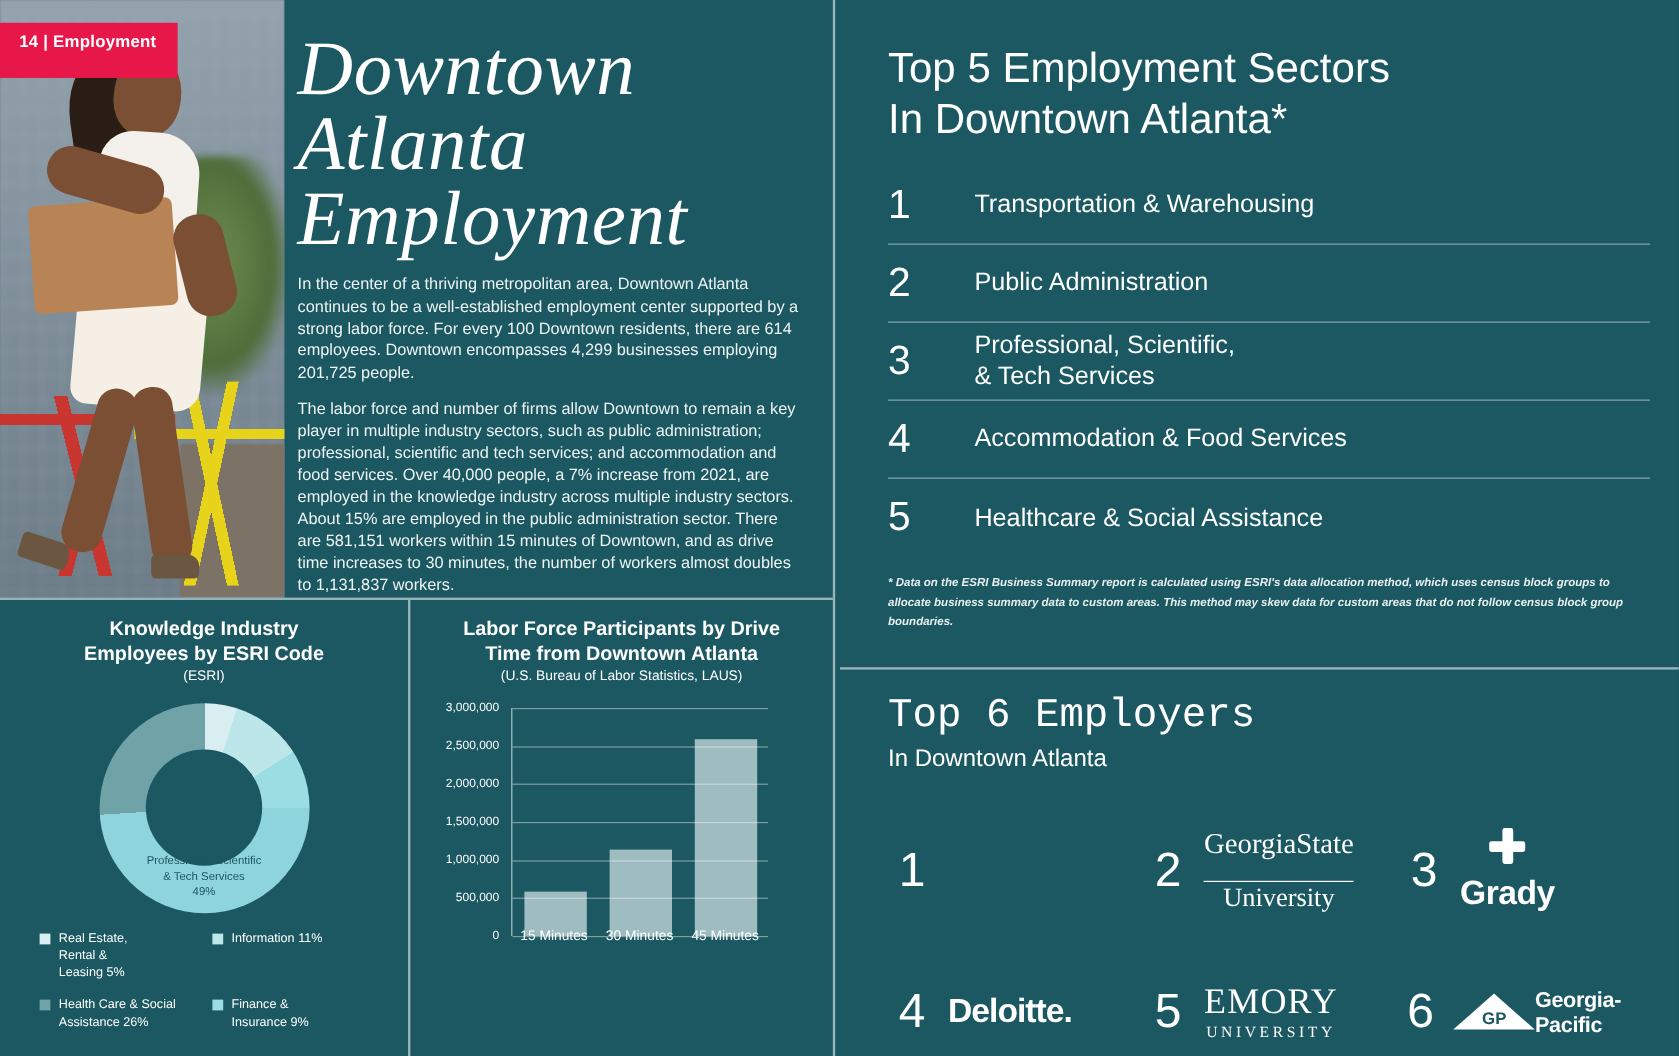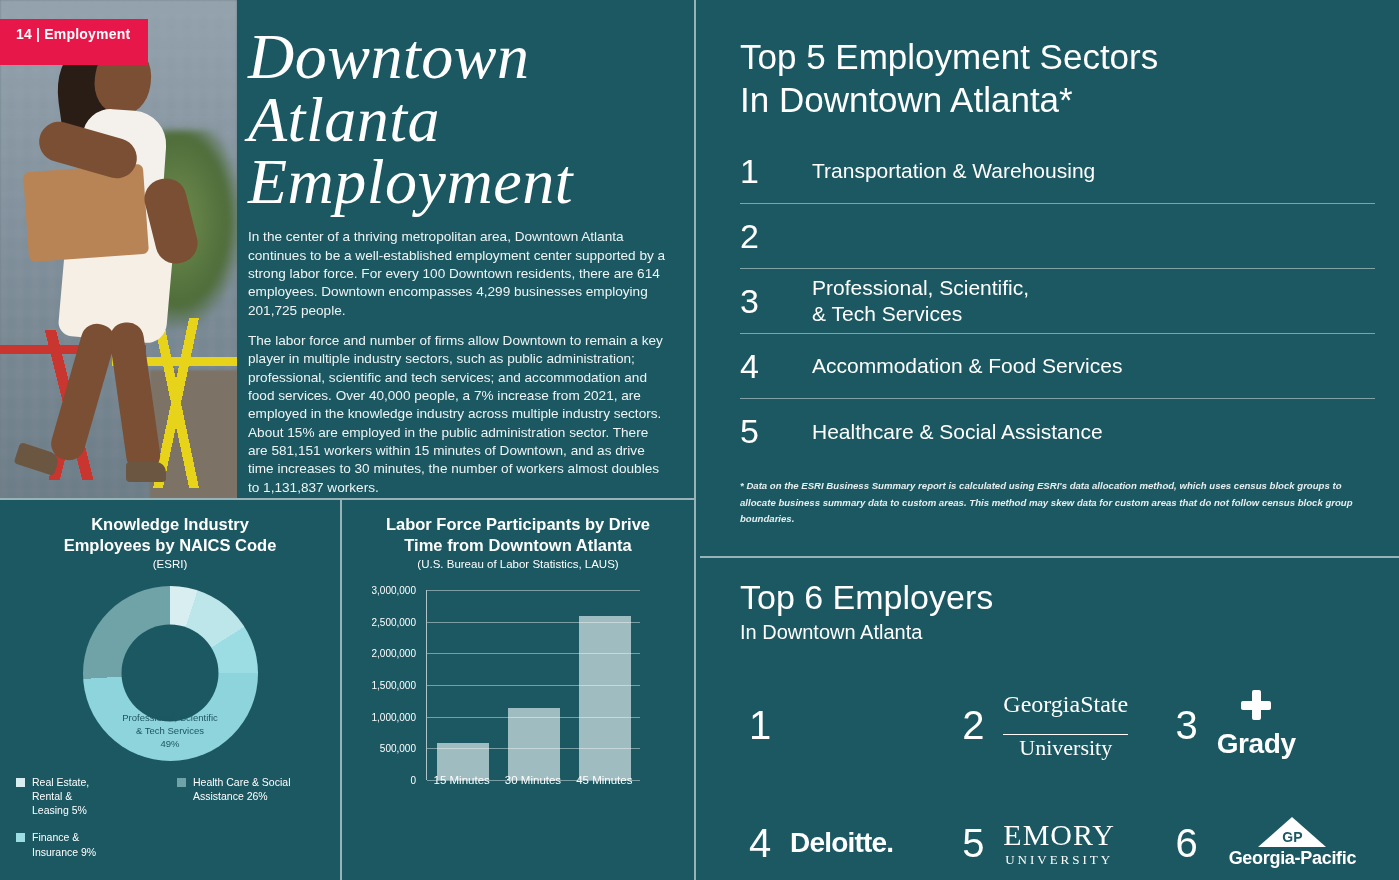--- a/index.html
+++ b/index.html
@@ -85,21 +85,21 @@
   .sec-title { color:#fff; font-size:35px; font-weight:300; line-height:1.22; }
   .sec-list { margin-top:18px; }
   .sec-row { display:flex; align-items:center; min-height:65px; border-bottom:1px solid rgba(255,255,255,.45); }
   .sec-row:last-child { border-bottom:none; }
   .sec-num { width:72px; color:#fff; font-size:34px; font-weight:300; }
   .sec-label { color:#fff; font-size:21px; font-weight:300; line-height:1.25; }
   .footnote { margin-top:14px; color:#e6eeee; font-size:9.6px; font-style:italic; font-weight:bold; line-height:1.7; }
 
   
   .employers { position:absolute; left:740px; top:578px; width:640px; }
-  .emp-title { color:#fff; font-size:34px; font-weight:300; line-height:1.15; }
+  .emp-title { color:#fff; font-size:34px; font-weight:300; line-height:1.15;font-family:Liberation Mono, monospace; }
   .emp-sub { color:#fff; font-size:20px; font-weight:300; margin-top:4px; }
   .emp-grid { margin-top:22px; display:grid; grid-template-columns:repeat(3,1fr); grid-template-rows:repeat(2,118px); }
   .emp-cell { display:flex; align-items:center; gap:10px; }
   .emp-num { color:#fff; font-size:40px; font-weight:300; width:40px; text-align:center; }
   .emp-logo { color:#fff; display:flex; flex-direction:column; align-items:center; justify-content:center; }
 
   .logo-coke .the { font-size:10px; font-weight:bold; letter-spacing:1.6px; }
   .logo-coke .mid { font-family:"Liberation Serif", serif; font-style:italic; font-size:29px; font-weight:bold; letter-spacing:-.5px; line-height:1.05; }
   .logo-coke .co { font-size:9.5px; font-weight:bold; letter-spacing:2.2px; }
 
@@ -112,37 +112,37 @@
   .logo-grady .cross:before, .logo-grady .cross:after { content:""; position:absolute; background:#fff; border-radius:2px; }
   .logo-grady .cross:before { left:10.5px; top:0; width:9px; height:30px; }
   .logo-grady .cross:after { left:0; top:10.5px; width:30px; height:9px; }
   .logo-grady .txt { font-size:28px; font-weight:bold; letter-spacing:-.4px; }
 
   .logo-deloitte { font-size:28px; font-weight:bold; letter-spacing:-.8px; }
   .logo-emory { font-family:"Liberation Serif", serif; text-align:center; line-height:1; }
   .logo-emory .l1 { font-size:30px; letter-spacing:1px; }
   .logo-emory .l2 { font-size:13px; letter-spacing:3px; margin-top:3px; }
 
-  .logo-gp { display:flex; flex-direction:column; align-items:center;margin-left:12px; }
+  .logo-gp { display:flex; flex-direction:row; align-items:center; }
   .logo-gp .tri { position:relative; width:0; height:0; border-left:34px solid transparent; border-right:34px solid transparent; border-bottom:30px solid #fff; }
   .logo-gp .tri span { position:absolute; left:-13px; top:12px; width:26px; text-align:center; color:#1b5862; font-size:14px; font-weight:bold; }
   .logo-gp .nm { font-size:18px; font-weight:bold; letter-spacing:-.3px; margin-top:1px; }
 
   
   .donut-panel { position:absolute; left:0; top:500px; width:340px; height:380px; }
   .panel-title { color:#fff; text-align:center; font-size:16.5px; font-weight:bold; line-height:1.3; padding-top:14px; }
   .panel-sub { color:#fff; text-align:center; font-size:11.5px; margin-top:1px; }
   .donut-wrap { position:relative; width:175px; height:175px; margin:16px auto 0; }
   .donut { width:175px; height:175px; border-radius:50%; }
   .donut-hole {
     position:absolute; left:50%; top:50%; transform:translate(-50%,-50%);
     width:97px; height:97px; border-radius:50%; background:#1b5862;
   }
   .donut-center { position:absolute; left:50%; top:72%; transform:translateX(-50%); width:150px; text-align:center; color:#1e5660; font-size:9.5px; line-height:1.35; }
-  .legend { margin-top:14px; padding:0 16px; display:grid; grid-template-columns:1fr 1fr; column-gap:14px; }
+  .legend { margin-top:14px; padding:0 33px; display:grid; grid-template-columns:1fr 1fr; column-gap:14px; }
   .lg-item { display:flex; gap:7px; margin-bottom:13px; }
   .lg-sw { width:9px; height:9px; flex:0 0 9px; margin-top:3px; }
   .lg-tx { color:#fff; font-size:10.5px; line-height:1.35; }
 
   
   .bar-panel { position:absolute; left:342px; top:500px; width:352px; height:459px; }
   .bar-area { position:relative; margin:20px 0 0 8px; width:290px; height:225px; }
   .yaxis { position:absolute; left:0; top:0; width:72px; height:190px; }
   .ytick { position:absolute; right:6px; transform:translateY(-50%); color:#fff; font-size:10px; white-space:nowrap; }
   .plot { position:absolute; left:76px; top:0; right:0; height:190px; border-left:1px solid rgba(255,255,255,.65); }
@@ -198,20 +198,21 @@
       <div>Top 5 Employment Sectors</div>
       <div>In Downtown Atlanta*</div>
     </div>
     <div class="sec-list">
       <div class="sec-row">
         <div class="sec-num">1</div>
         <div class="sec-label">Transportation &amp; Warehousing</div>
       </div>
       <div class="sec-row">
         <div class="sec-num">2</div>
+        <div class="sec-label">Public Administration</div>
       </div>
       <div class="sec-row">
         <div class="sec-num">3</div>
         <div class="sec-label" style="white-space:pre-line">Professional, Scientific,
 &amp; Tech Services</div>
       </div>
       <div class="sec-row">
         <div class="sec-num">4</div>
         <div class="sec-label">Accommodation &amp; Food Services</div>
       </div>
@@ -269,35 +270,39 @@
             </div>
           <div class="nm">Georgia-Pacific</div>
         </div>
       </div>
 
     </div>
   </div>
 
   <div class="donut-panel">
     <div class="panel-title" style="white-space:pre-line">Knowledge Industry
-Employees by NAICS Code</div>
+Employees by ESRI Code</div>
     <div class="panel-sub">(ESRI)</div>
     <div class="donut-wrap">
       <div class="donut" id="donut-ring" style="background: conic-gradient(rgb(217, 238, 241) 0deg, rgb(217, 238, 241) 18deg, rgb(189, 230, 234) 18deg, rgb(189, 230, 234) 57.6deg, rgb(155, 221, 227) 57.6deg, rgb(155, 221, 227) 90deg, rgb(142, 212, 220) 90deg, rgb(142, 212, 220) 266.4deg, rgb(111, 163, 168) 266.4deg, rgb(111, 163, 168) 360deg);"></div>
       <div class="donut-hole"></div>
       <div class="donut-center" style="white-space:pre-line">Professional, Scientific
 &amp; Tech Services
 49%</div>
     </div>
     <div class="legend">
       <div class="lg-item">
         <span class="lg-sw" id="sw0" style="background: rgb(217, 238, 241);"></span>
         <span class="lg-tx" style="white-space:pre-line">Real Estate,
 Rental &amp;
 Leasing 5%</span>
+      </div>
+      <div class="lg-item">
+        <span class="lg-sw" id="sw1" style="background: rgb(189, 230, 234);"></span>
+        <span class="lg-tx" style="white-space:pre-line">Information 11%</span>
       </div>
       <div class="lg-item">
         <span class="lg-sw" id="sw2" style="background: rgb(111, 163, 168);"></span>
         <span class="lg-tx" style="white-space:pre-line">Health Care &amp; Social
 Assistance  26%</span>
       </div>
       <div class="lg-item">
         <span class="lg-sw" id="sw3" style="background: rgb(155, 221, 227);"></span>
         <span class="lg-tx" style="white-space:pre-line">Finance &amp;
 Insurance 9%</span>

